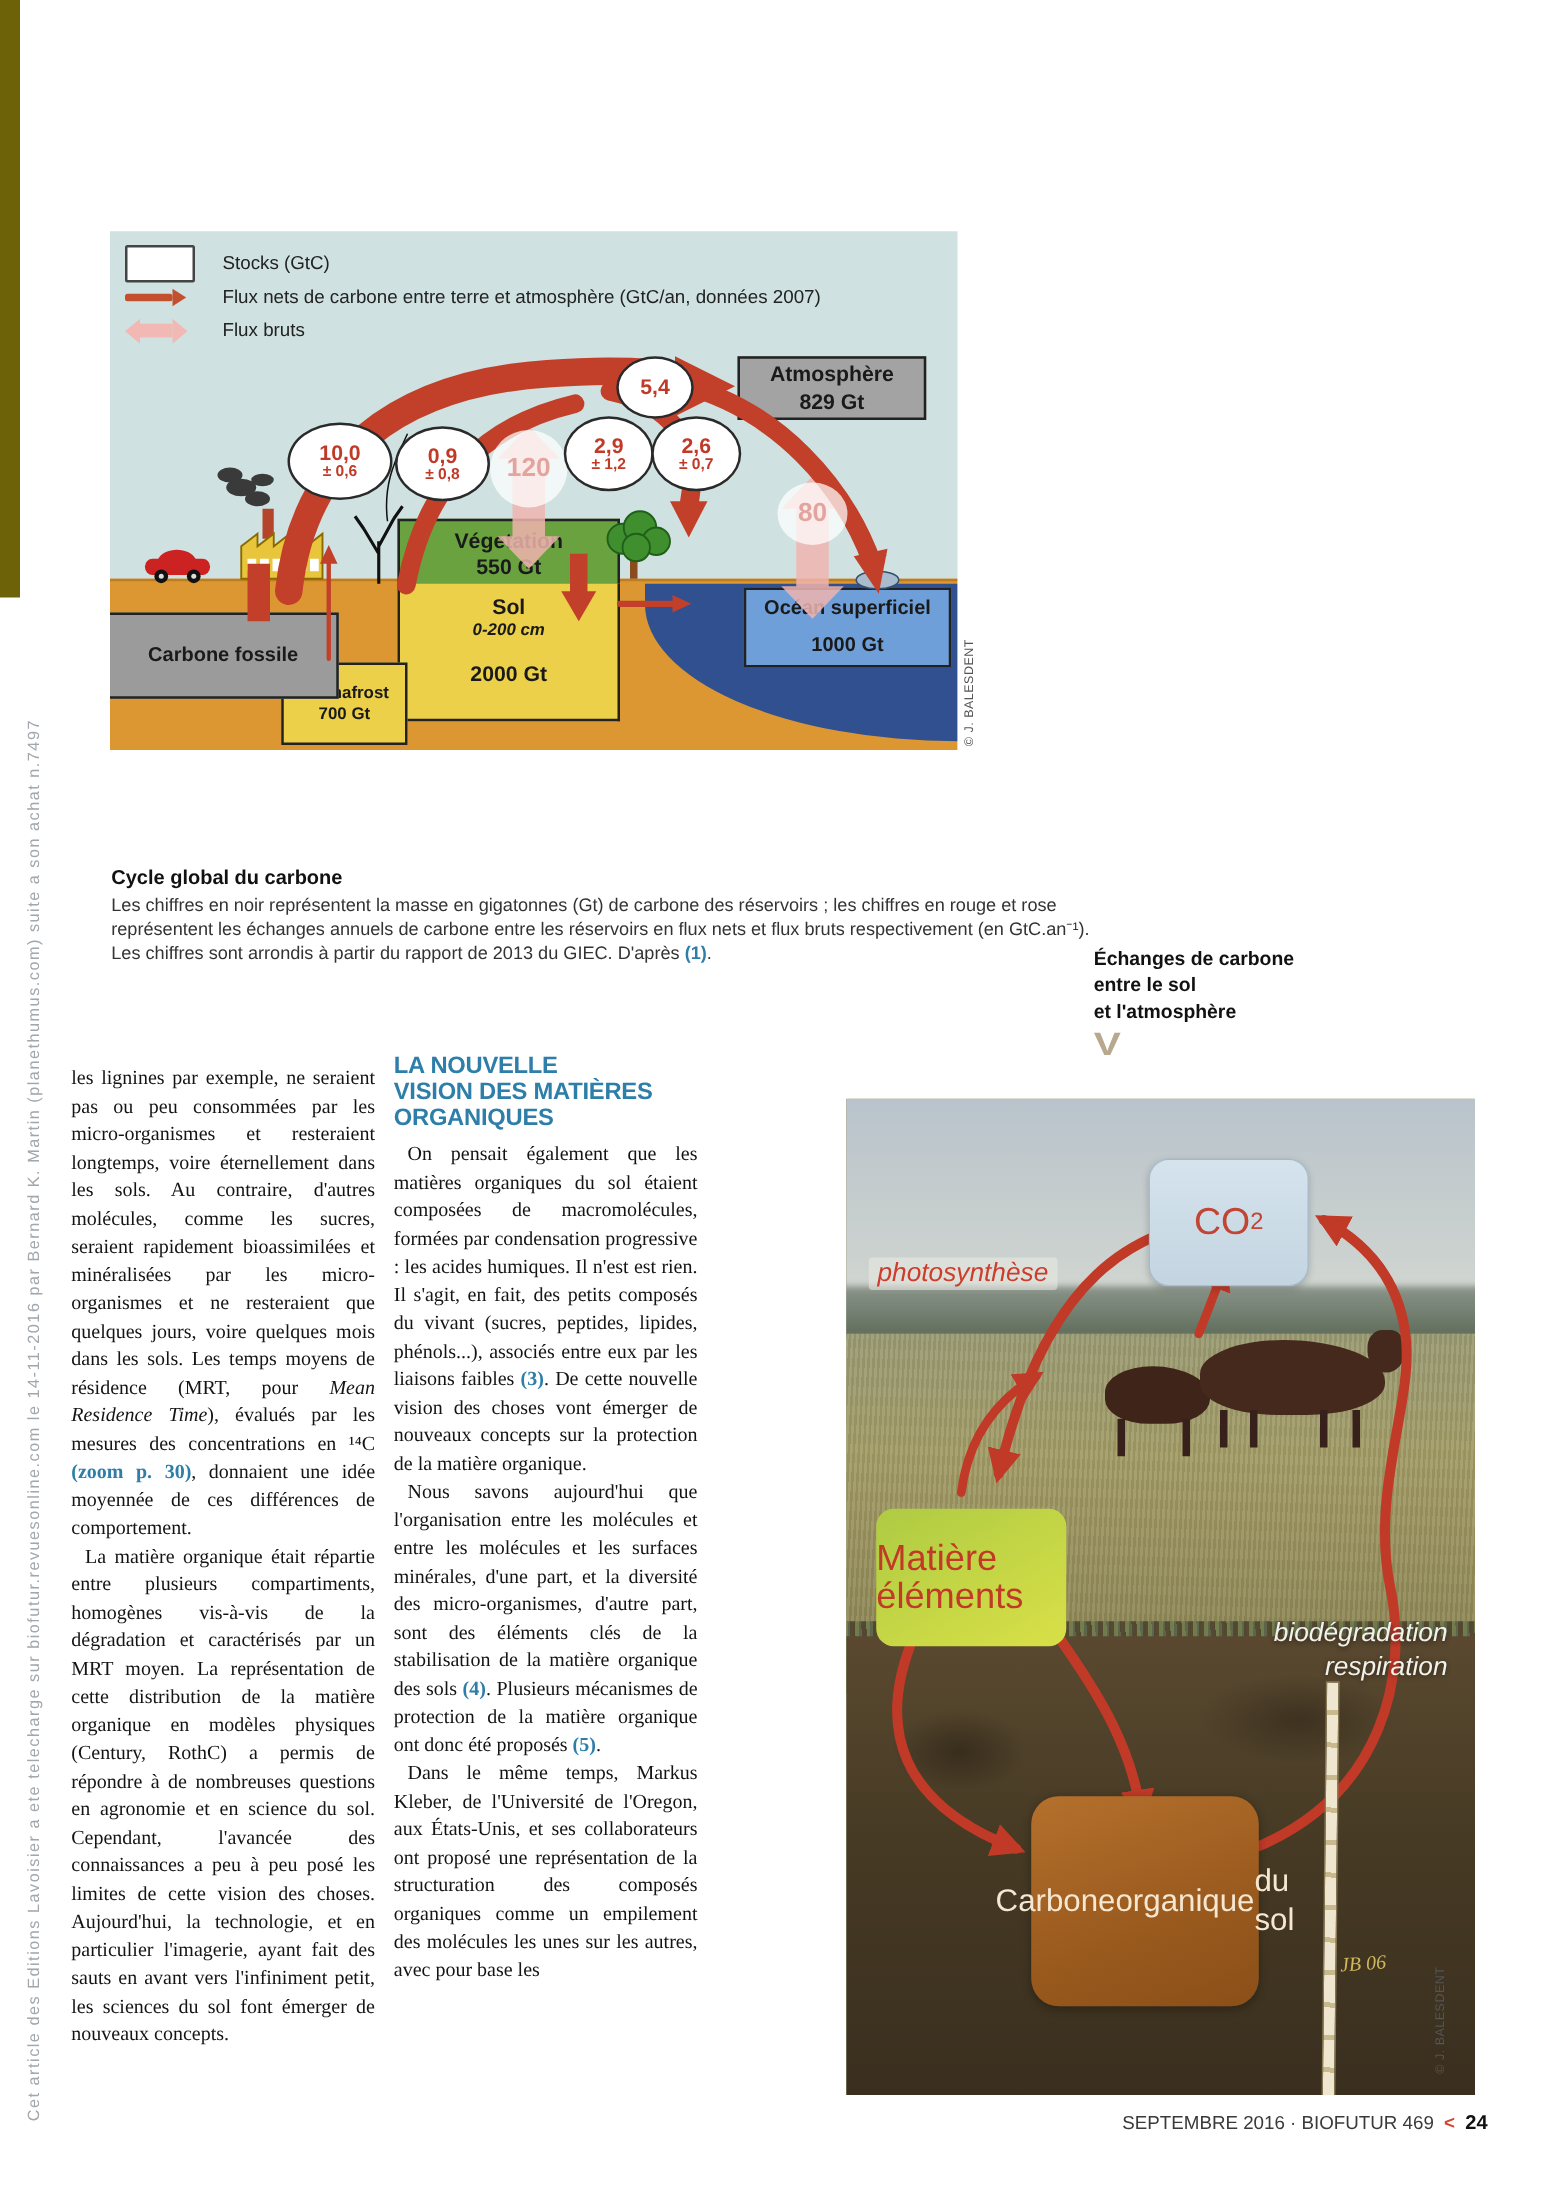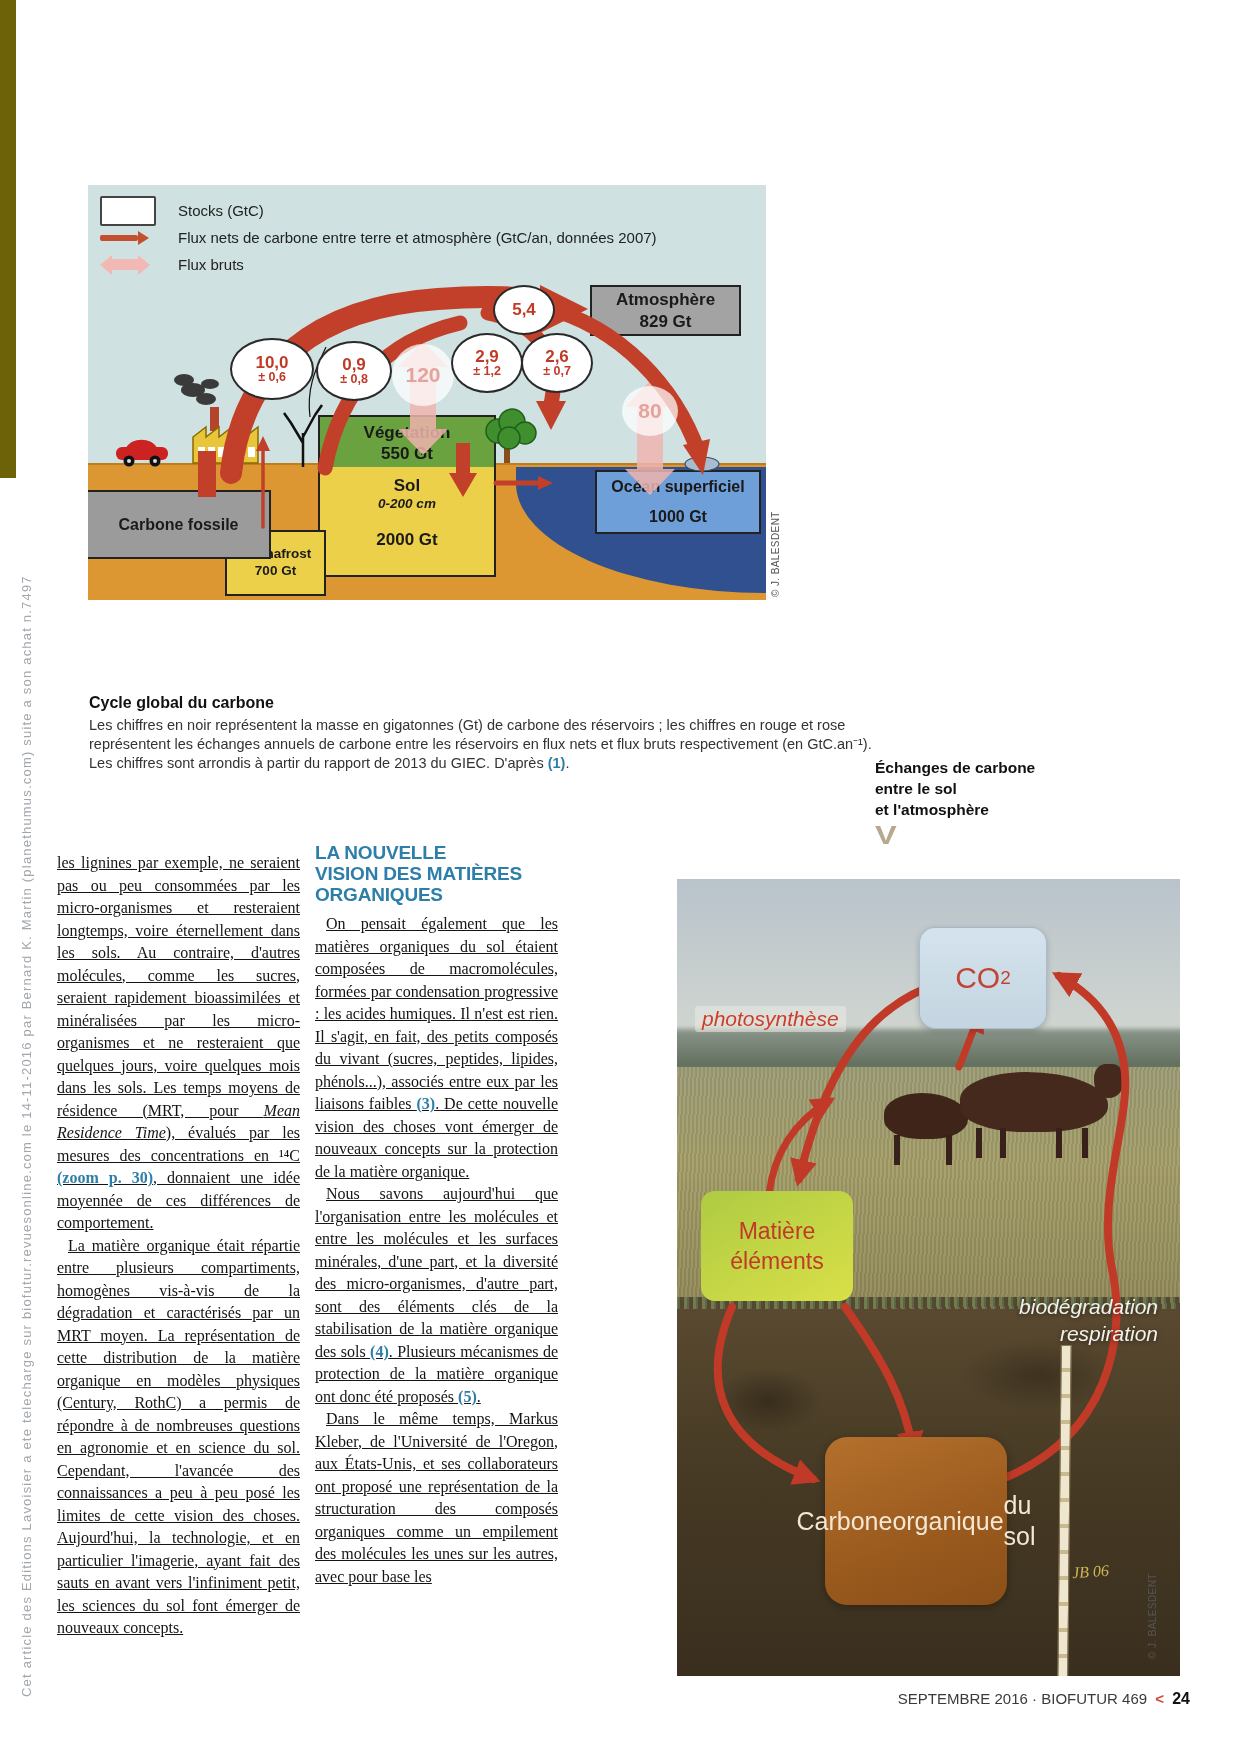--- a/index.html
+++ b/index.html
@@ -60,21 +60,21 @@
 
   
   .side-label{position:absolute;left:875px;top:757px;font-weight:bold;font-size:15.5px;line-height:21px;color:#111;}
   .side-chevron{margin-top:2px;font-size:26px;line-height:26px;color:#b7a88e;font-weight:bold;transform:scaleX(1.25);transform-origin:0 0;}
 
   
   .col{position:absolute;width:243px;font-family:"Liberation Serif",serif;font-size:16px;
        line-height:22.5px;text-align:justify;color:#141414;}
   .col-left{left:57px;top:852px;}
   .col-mid{left:315px;top:842px;}
-  .col p{margin:0;text-decoration:underline;}
+  .col p{margin:0;}
   .col p.indent{text-indent:11px;}
   .col .it{font-style:italic;}
   .mid-heading{font-family:"Liberation Sans",sans-serif;font-weight:bold;font-size:19px;
                line-height:21px;color:#2d7ea9;margin-bottom:8px;letter-spacing:-.2px;text-align:left;}
 
   
   .photo{position:absolute;left:637px;top:863px;width:503px;height:797px;overflow:hidden;background:#8f8a64;}
   .ph-sky{position:absolute;left:0;top:0;width:503px;height:198px;background:linear-gradient(#b9c3cb,#ccd2cf 65%,#d9dcd2);}
   .ph-hills{position:absolute;left:-10px;top:150px;width:523px;height:42px;background:linear-gradient(#8a948a,#5d6b58);filter:blur(2.5px);}
   .ph-grass{position:absolute;left:0;top:188px;width:503px;height:242px;
@@ -93,23 +93,23 @@
   .cow-head{position:absolute;right:-16px;top:-8px;width:30px;height:34px;background:#45291c;border-radius:40% 40% 50% 50%;}
   .cow-leg{position:absolute;width:6px;height:30px;background:#38211a;bottom:-26px;}
 
   .co2-box{position:absolute;left:242px;top:48px;width:126px;height:100px;border-radius:16px;
            background:linear-gradient(#d5e3ed,#c3d5e1);border:1px solid rgba(140,165,185,.6);
            box-shadow:0 2px 6px rgba(0,0,0,.18);display:flex;align-items:center;justify-content:center;
            color:#c24434;font-size:30px;}
   .co2-box sub{font-size:19px;}
   .ph-label-photo{position:absolute;left:18px;top:127px;font-style:italic;font-size:21px;color:#cc3d2c;
            background:rgba(235,235,228,.55);padding:1px 7px;border-radius:3px;}
-  .veg-box{position:absolute;left:24px;top:312px;width:152px;height:110px;border-radius:14px;
+  .veg-box{position:absolute;left:24px;top:328px;width:152px;height:110px;border-radius:14px;
            background:linear-gradient(150deg,#aecb43,#d9e047);display:flex;flex-direction:column;
-           align-items:center;justify-content:center;color:#c13a28;font-size:23px;line-height:30px;}
+           align-items:flex-start;justify-content:center;color:#c13a28;font-size:29px;line-height:30px;}
   .biodeg{position:absolute;right:22px;top:414px;text-align:right;font-style:italic;font-size:21px;
            line-height:27px;color:#f2f2ec;text-shadow:0 1px 4px rgba(0,0,0,.5);}
   .soc-box{position:absolute;left:148px;top:558px;width:182px;height:168px;border-radius:22px;
            background:linear-gradient(160deg,#b4702c,#9a5a1e 60%,#8a4f18);box-shadow:0 2px 8px rgba(0,0,0,.3);
            display:flex;align-items:center;justify-content:center;
            color:#f5e7d2;font-size:25px;line-height:31px;}
   .ruler{position:absolute;left:382px;top:466px;width:9px;height:331px;transform:rotate(.6deg);
            background:repeating-linear-gradient(#efe6cf 0 22px,#c9b98f 22px 26px);border:1px solid #8a7a55;}
   .signature{position:absolute;left:395px;top:684px;font-family:"Liberation Serif",serif;font-style:italic;
            font-size:16px;color:#cdb75a;transform:rotate(-4deg);}

